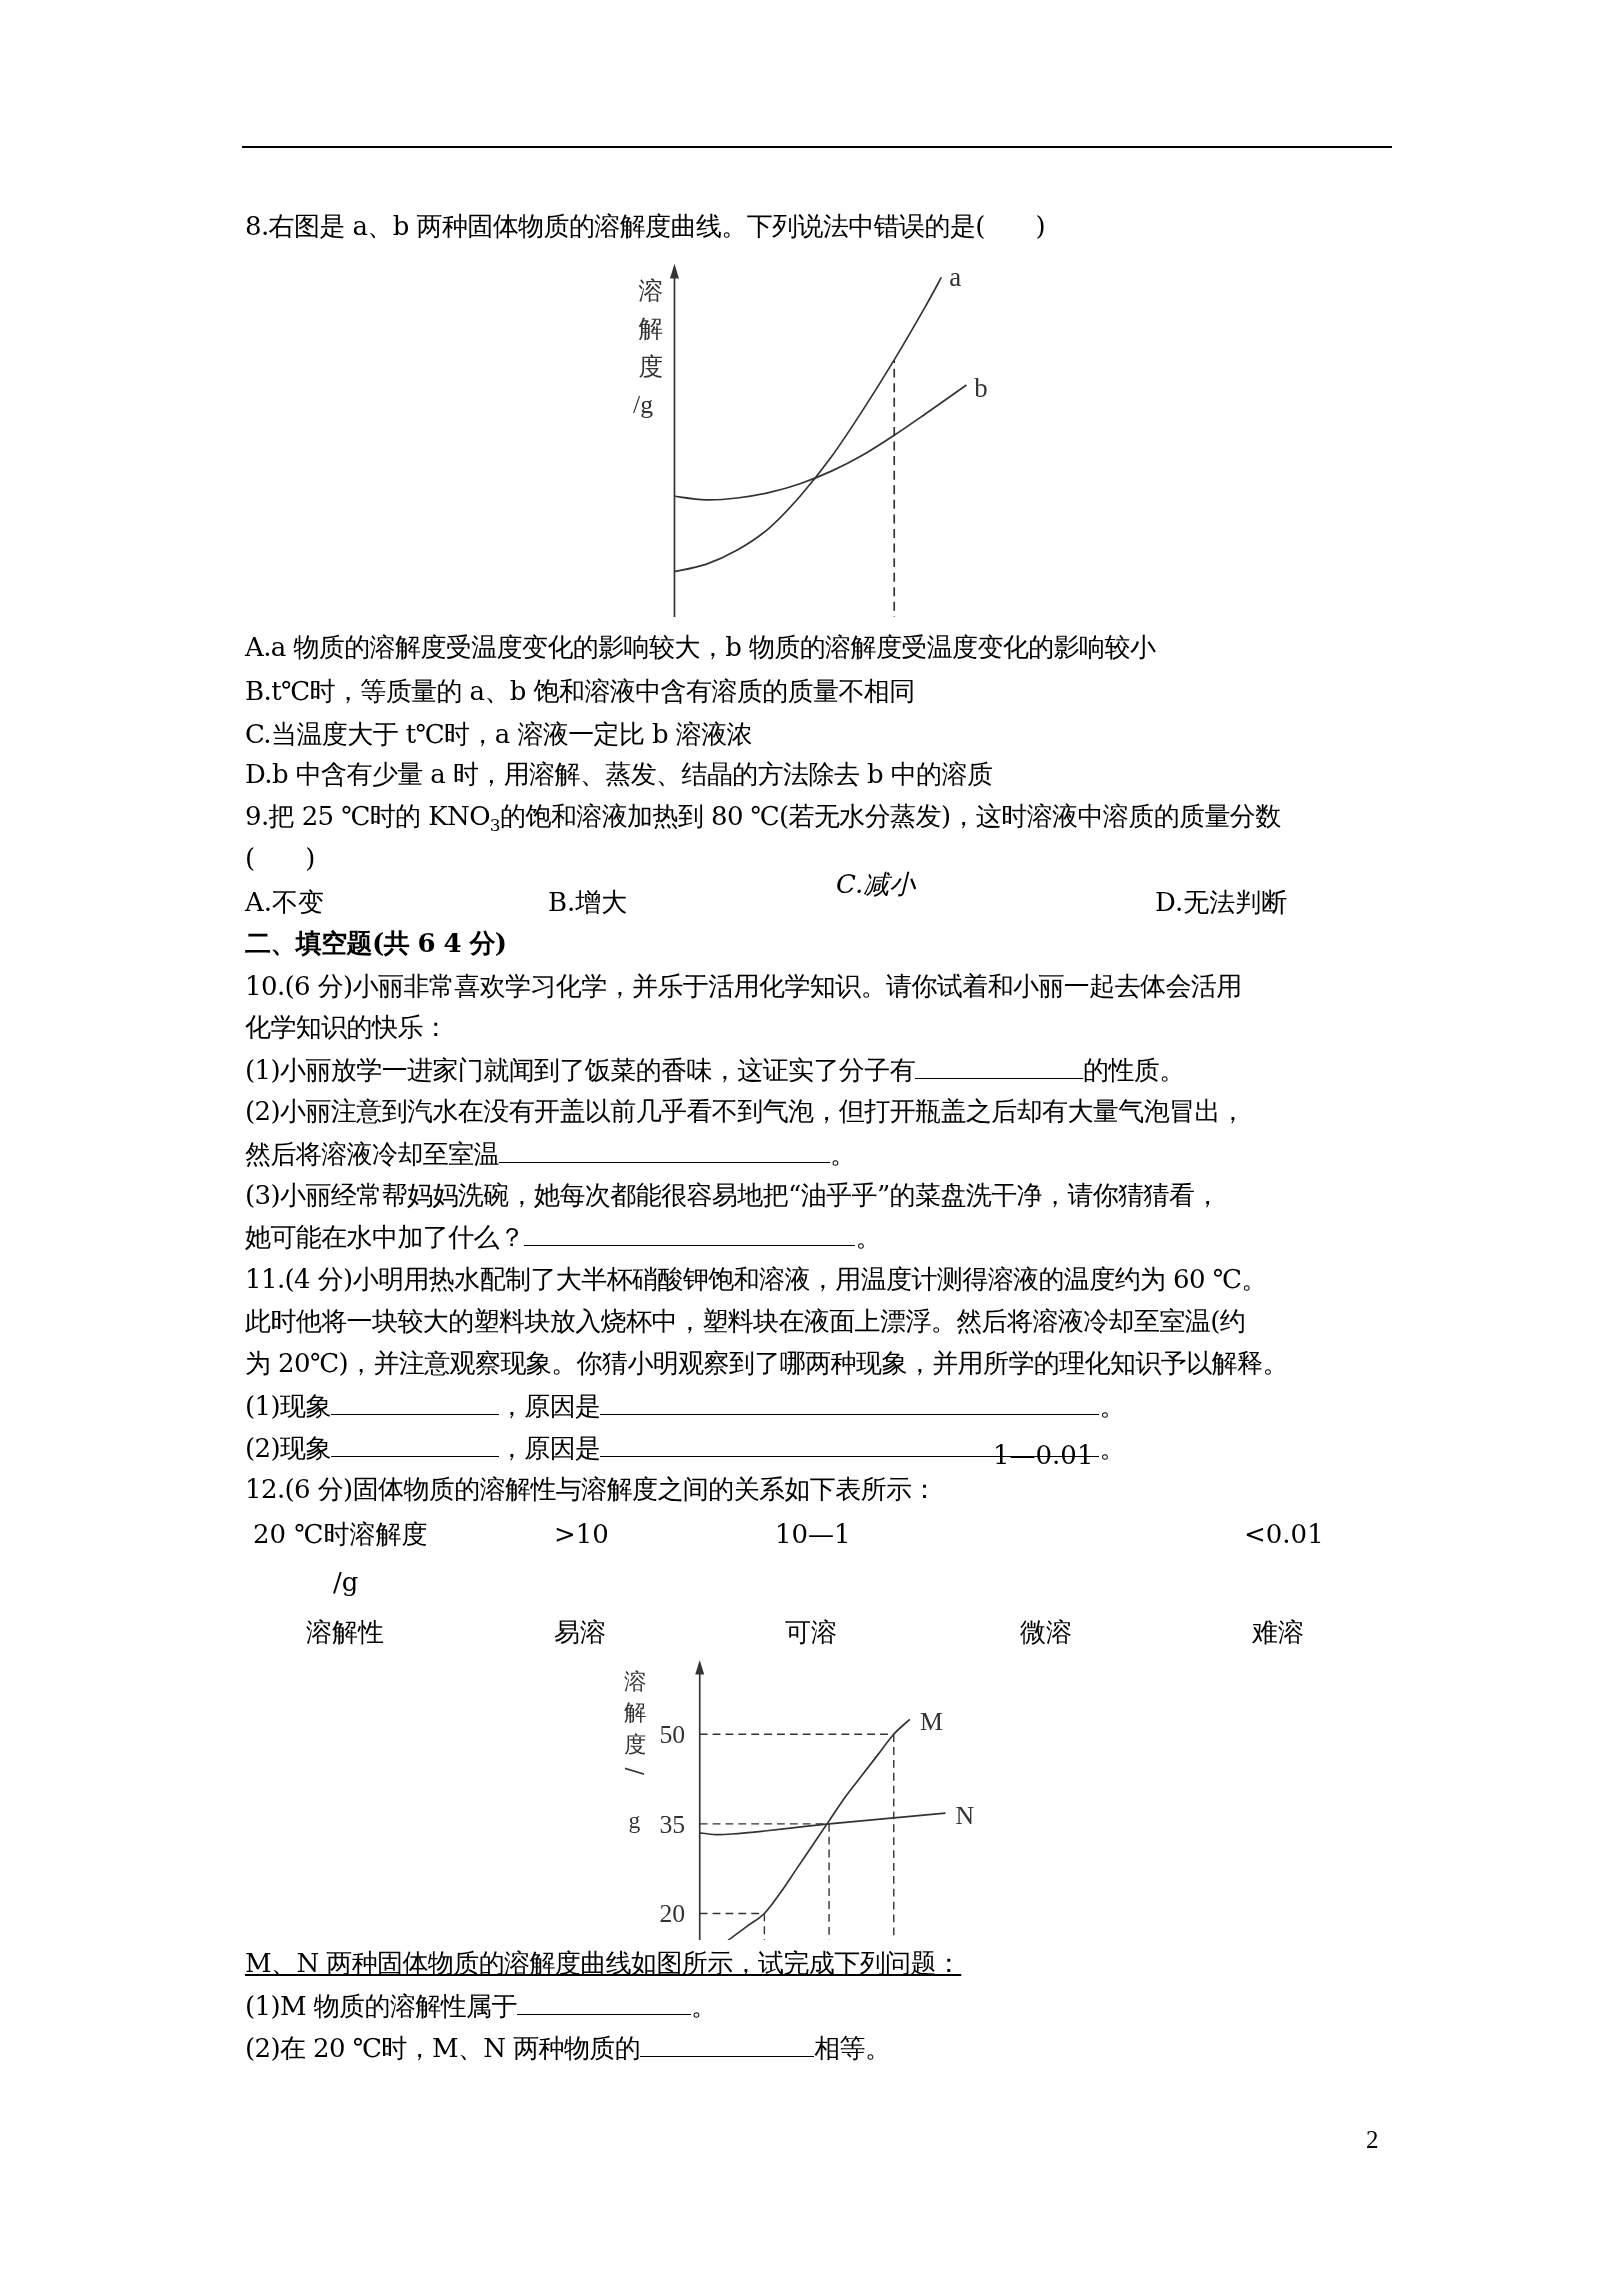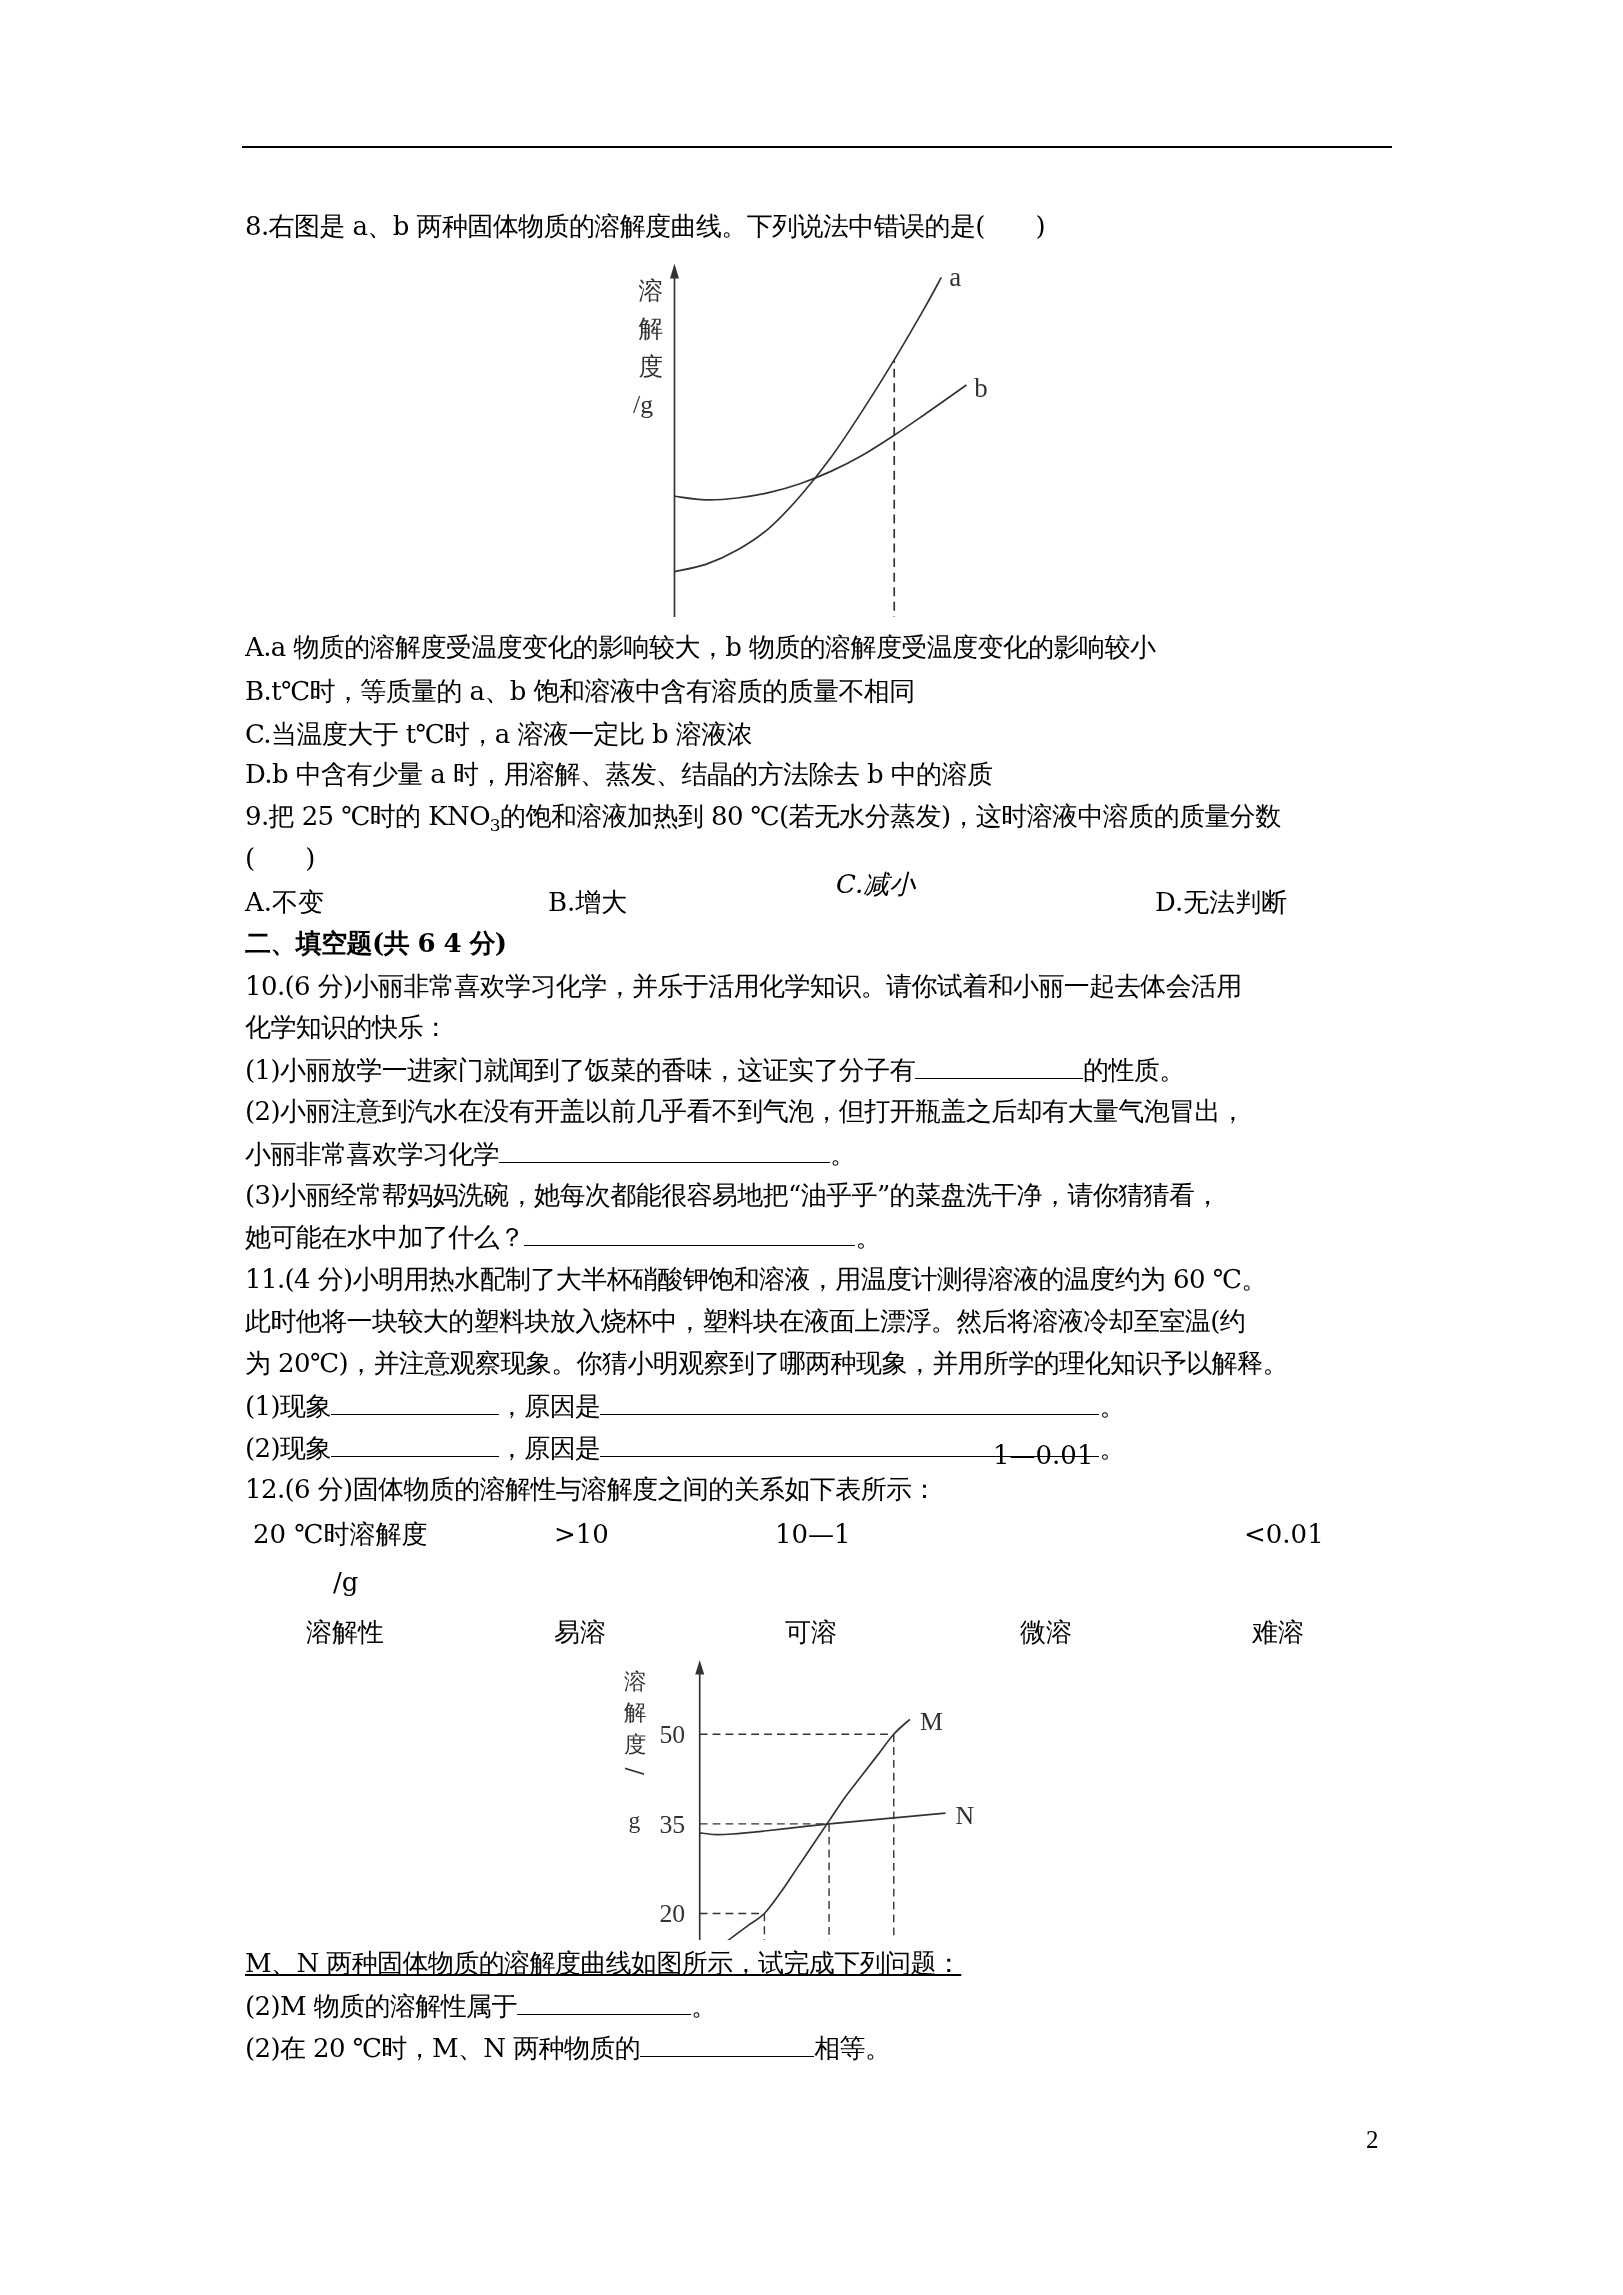--- a/index.html
+++ b/index.html
@@ -61,21 +61,21 @@
 <div class="opt" style="left:548px;top:885px;">B.增大</div>
 <div class="opt" style="left:836px;top:867px;font-style:italic;">C.减小</div>
 <div class="opt" style="left:1155px;top:885px;">D.无法判断</div>
 
 <div class="line bold" style="top:926px;">二、填空题(共 6 4 分)</div>
 
 <div class="line" style="top:969px;">10.(6 分)小丽非常喜欢学习化学，并乐于活用化学知识。请你试着和小丽一起去体会活用</div>
 <div class="line" style="top:1010px;">化学知识的快乐：</div>
 <div class="line" style="top:1052px;"><span>(1)小丽放学一进家门就闻到了饭菜的香味，这证实了分子有</span><span class="blank" style="width:168px;"></span><span>的性质。</span></div>
 <div class="line" style="top:1094px;">(2)小丽注意到汽水在没有开盖以前几乎看不到气泡，但打开瓶盖之后却有大量气泡冒出，</div>
-<div class="line" style="top:1136px;"><span>小丽非常喜欢学习化学</span><span class="blank" style="width:331px;"></span><span>。</span></div>
+<div class="line" style="top:1136px;"><span>然后将溶液冷却至室温</span><span class="blank" style="width:331px;"></span><span>。</span></div>
 <div class="line" style="top:1178px;">(3)小丽经常帮妈妈洗碗，她每次都能很容易地把“油乎乎”的菜盘洗干净，请你猜猜看，</div>
 <div class="line" style="top:1219px;"><span>她可能在水中加了什么？</span><span class="blank" style="width:331px;"></span><span>。</span></div>
 
 <div class="line" style="top:1262px;">11.(4 分)小明用热水配制了大半杯硝酸钾饱和溶液，用温度计测得溶液的温度约为 60 ℃。</div>
 <div class="line" style="top:1304px;">此时他将一块较大的塑料块放入烧杯中，塑料块在液面上漂浮。然后将溶液冷却至室温(约</div>
 <div class="line" style="top:1346px;">为 20℃)，并注意观察现象。你猜小明观察到了哪两种现象，并用所学的理化知识予以解释。</div>
 <div class="line" style="top:1388px;"><span>(1)现象</span><span class="blank" style="width:168px;"></span><span>，原因是</span><span class="blank" style="width:499px;"></span><span>。</span></div>
 <div class="line" style="top:1430px;"><span>(2)现象</span><span class="blank" style="width:168px;"></span><span>，原因是</span><span class="blank" style="width:499px;"></span><span>。</span></div>
 
 <div class="line" style="top:1472px;">12.(6 分)固体物质的溶解性与溶解度之间的关系如下表所示：</div>
@@ -120,17 +120,17 @@
       <text x="560" y="664" font-size="40" class="cjk">温度/℃</text>
     </g>
   <text class="cjk" x="32" y="52" font-size="40">溶</text>
   <text class="cjk" x="32" y="108" font-size="40">解</text>
   <text class="cjk" x="32" y="164" font-size="40">度</text>
   <text class="cjk" x="38" y="220" font-size="40" transform="rotate(90 52 206)">/</text>
   <text x="40" y="300" font-size="42">g</text>
 </svg>
 
 <div class="line" style="top:1946px;text-decoration:underline;">M、N 两种固体物质的溶解度曲线如图所示，试完成下列问题：</div>
-<div class="line" style="top:1988px;"><span>(2)M 物质的溶解性属于</span><span class="blank" style="width:174px;"></span><span>。</span></div>
+<div class="line" style="top:1988px;"><span>(1)M 物质的溶解性属于</span><span class="blank" style="width:174px;"></span><span>。</span></div>
 <div class="line" style="top:2030px;"><span>(2)在 20 ℃时，M、N 两种物质的</span><span class="blank" style="width:174px;"></span><span>相等。</span></div>
 
 <div class="pageno">2</div>
 
 
 </body></html>

